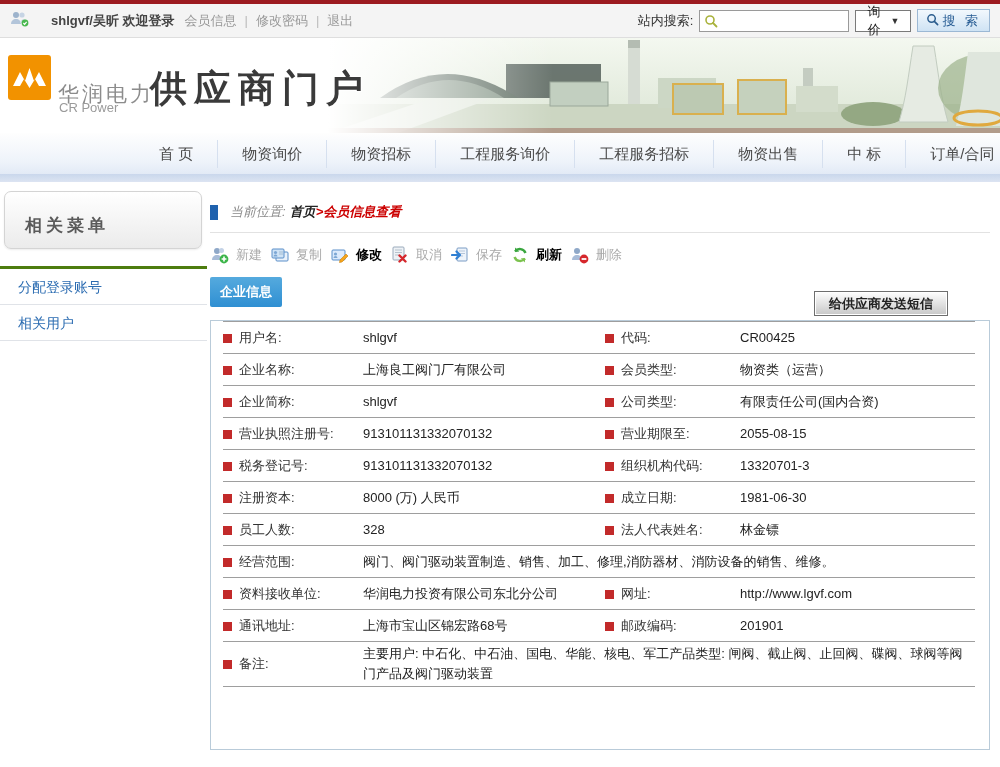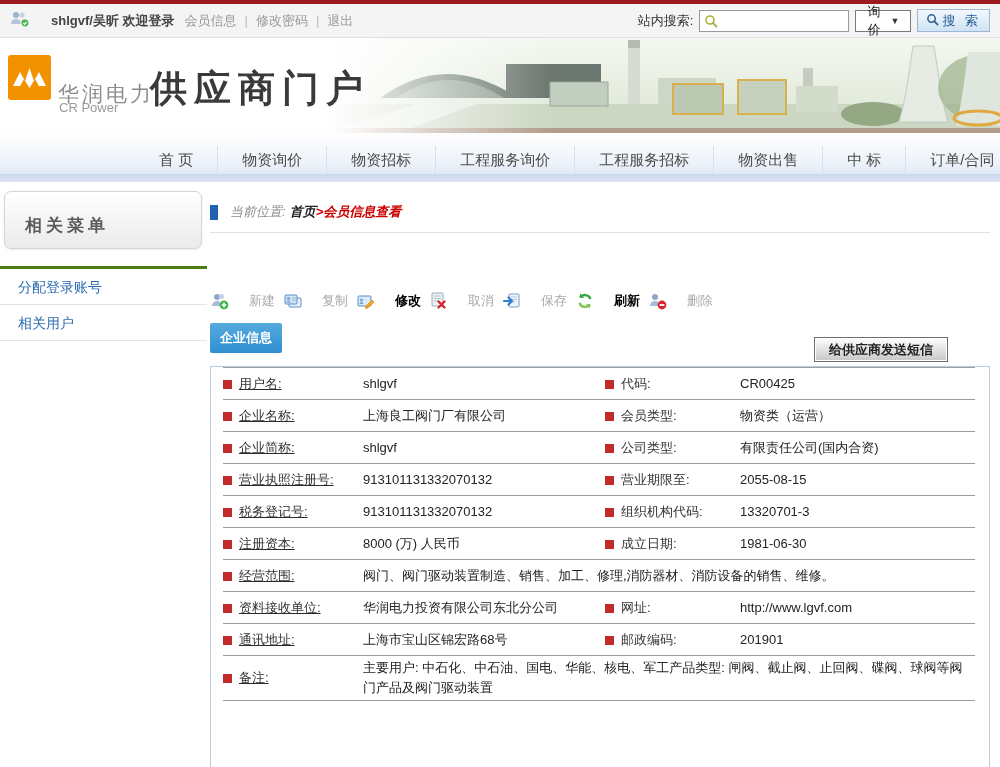--- a/index.html
+++ b/index.html
@@ -31,21 +31,21 @@
   .banner-art { position:absolute; right:0; top:0; width:672px; height:95px; }
   .logo { position:absolute; left:8px; top:17px; }
   .logo-cn { position:absolute; left:58px; top:42px; font-size:21px; color:#8c8c8c; letter-spacing:3px; }
   .logo-en { position:absolute; left:59px; top:62px; font-size:13px; color:#9a9a9a; }
   .portal-title { position:absolute; left:150px; top:26px; font-size:37px; font-weight:bold; color:#3a3a3a;
     letter-spacing:7px;
     text-shadow:0 0 2px #fff,0 0 4px #fff,1px 1px 0 #fff,-1px -1px 0 #fff,1px -1px 0 #fff,-1px 1px 0 #fff; }
 
   
   .nav { height:41px; background:linear-gradient(#fefefe,#eef3fa 70%,#e2eaf6);
-    display:flex; align-items:flex-end; padding-left:135px; font-size:15px; color:#4a4a4a; }
+    display:flex; align-items:center; padding-left:135px; font-size:15px; color:#4a4a4a; }
   .nav-item { padding:0 24px; line-height:28px; border-right:1px solid #d6e0ef; cursor:pointer; white-space:nowrap; }
   .nav-item:last-child { border-right:none; }
   .navband { height:8px; background:linear-gradient(#c9d7ec,#dce4f2); }
 
   
   .content { display:flex; height:585px; }
   .sidebar { width:207px; flex:none; }
   .menu-box { margin:9px 5px 0 4px; height:58px; border:1px solid #d4d4d4; border-radius:7px;
     background:linear-gradient(#ffffff,#ebebeb); box-shadow:0 1px 2px rgba(0,0,0,.08);
     display:flex; align-items:flex-end; padding:0 0 11px 20px;
@@ -55,41 +55,41 @@
     border-bottom:1px solid #e0e3e8; cursor:pointer; }
 
   .main { flex:1; position:relative; padding:0 10px 0 3px; }
   .breadcrumb { margin-top:21px; display:flex; align-items:center; font-size:13px; color:#8a8a8a;font-style:italic; }
   .bc-square { width:8px; height:15px; background:#2062ae; margin-right:12px; }
   .bc-home { color:#222; font-weight:bold; margin-left:4px; }
   .bc-cur { color:#cc0000; font-weight:bold; }
   .bc-divider { border-bottom:1px solid #e2e2e2; margin-top:11px; }
 
   .toolbar { margin:13px 0 0 1px; display:flex; align-items:center; gap:9px; font-size:13px; }
-  .tb-item { display:flex; align-items:center; gap:20px; color:#a9a9a9; cursor:pointer;margin-top:46px; }
+  .tb-item { display:flex; align-items:center; gap:7px; color:#a9a9a9; cursor:pointer; }
   .tb-item.on { color:#000; font-weight:bold; }
   .tb-ico { display:inline-flex; width:18px; height:18px; }
 
   .tab-row { margin-top:13px; }
   .tab { width:72px; height:30px; background:linear-gradient(#55aade,#2f8fd2); border-radius:2px;
     color:#fff; font-size:13px; font-weight:bold; display:flex; align-items:center; justify-content:center;
     cursor:pointer; }
 
   .panel-wrap { position:relative; margin-top:13px; }
   .sms-btn { position:absolute; right:42px; top:-29px; height:25px; padding:0 14px;
     background:linear-gradient(#fefefe,#c7c7c7); border:1px solid #6e6e6e;
     box-shadow:inset 0 0 0 1px #fff; font-size:13px; font-weight:bold; color:#222;
     display:flex; align-items:center; cursor:pointer; font-family:inherit; }
   .panel { border:1px solid #b9cbd9; height:430px; background:#fff; overflow:hidden; }
   .section-title { margin:19px 0 13px 12px; font-size:14px; font-weight:bold; color:#222; }
   table.info { width:calc(100% - 26px); margin:0 14px 0 12px; border-collapse:collapse; font-size:13px; color:#2a2a2a; }
   table.info tr { border-top:1px solid #9e9e9e; }
   table.info tr:last-child { border-bottom:1px solid #9e9e9e; }
   table.info td { height:32px; vertical-align:middle; padding:2px 4px 2px 0; line-height:20px; }
-  td.lb1 { width:140px;text-decoration:underline; } td.vl1 { width:242px; } td.lb2 { width:135px; }
+  td.lb1 { width:140px; } td.vl1 { width:242px; } td.lb2 { width:135px; }
   .bullet { display:inline-block; width:9px; height:9px; background:#c22a2a; margin-right:7px; vertical-align:-1px; }
   .fld-label { color:#333; }
   .fld-value { color:#222; }
 </style>
 </head>
 <body>
 
 <div class="topline"></div>
 <div class="topbar">
   <div class="tb-user">
@@ -335,20 +335,26 @@
                 <td class="lb2"><span class="bullet"></span><span class="fld-label">组织机构代码:</span></td>
                 <td><span class="fld-value">13320701-3</span></td>
               </tr>
               <tr>
                 <td class="lb1"><span class="bullet"></span><span class="fld-label">注册资本:</span></td>
                 <td class="vl1"><span class="fld-value">8000 (万) 人民币</span></td>
                 <td class="lb2"><span class="bullet"></span><span class="fld-label">成立日期:</span></td>
                 <td><span class="fld-value">1981-06-30</span></td>
               </tr>
               <tr>
+                <td class="lb1"><span class="bullet"></span><span class="fld-label">员工人数:</span></td>
+                <td class="vl1"><span class="fld-value">328</span></td>
+                <td class="lb2"><span class="bullet"></span><span class="fld-label">法人代表姓名:</span></td>
+                <td><span class="fld-value">林金镖</span></td>
+              </tr>
+              <tr>
                 <td class="lb1"><span class="bullet"></span><span class="fld-label">经营范围:</span></td>
                 <td colspan="3"><span class="fld-value">阀门、阀门驱动装置制造、销售、加工、修理,消防器材、消防设备的销售、维修。</span></td>
               </tr>
               <tr>
                 <td class="lb1"><span class="bullet"></span><span class="fld-label">资料接收单位:</span></td>
                 <td class="vl1"><span class="fld-value">华润电力投资有限公司东北分公司</span></td>
                 <td class="lb2"><span class="bullet"></span><span class="fld-label">网址:</span></td>
                 <td><span class="fld-value">http://www.lgvf.com</span></td>
               </tr>
               <tr>

